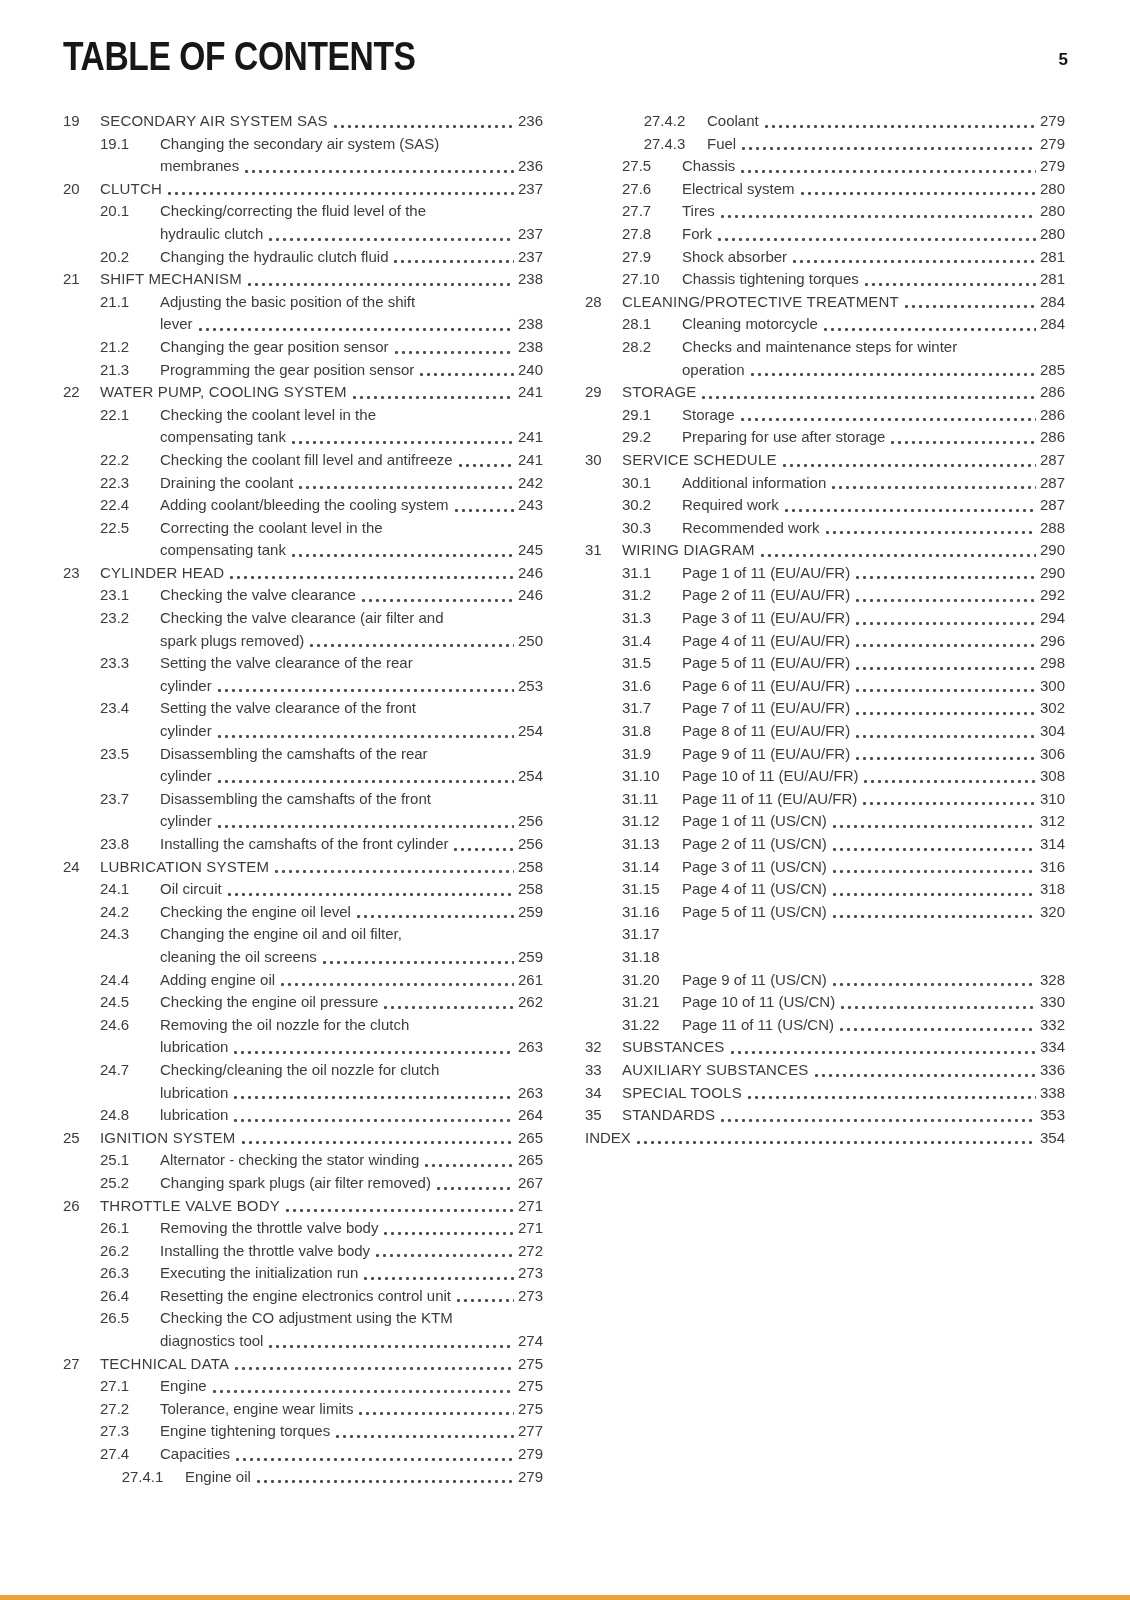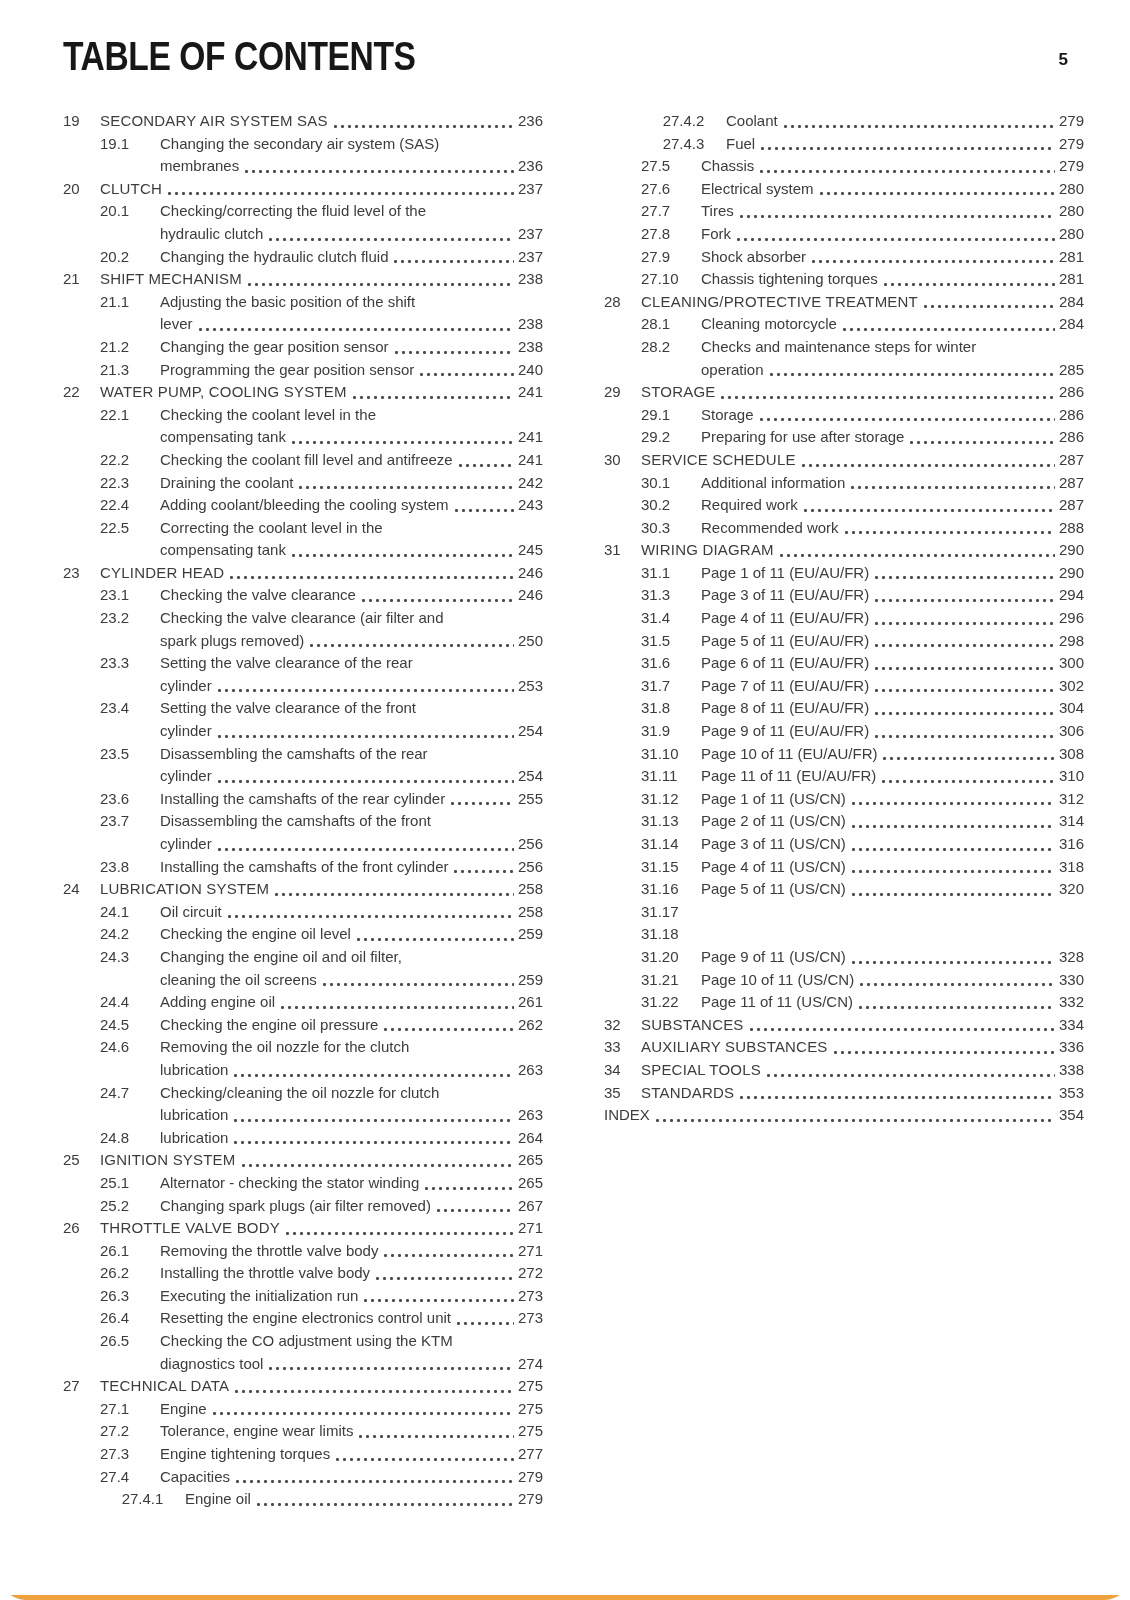--- a/index.html
+++ b/index.html
@@ -12,21 +12,21 @@
     font-size:40px; font-weight:bold; color:#171717;
     letter-spacing:-0.5px; transform:scaleX(0.84); transform-origin:left top;
     white-space:nowrap;
   }
   .folio {
     position:absolute; right:62px; top:50px;
     font-size:17px; font-weight:bold; color:#171717;
   }
   .toc {
     position:absolute; left:63px; top:110px; width:1002px;
-    display:flex; gap:61px;
+    display:flex; gap:42px;
     font-size:15px; line-height:22.6px;
   }
   .col { width:480px; flex:0 0 480px; }
   .entry { display:flex; }
   .num { flex:0 0 auto; }
   .level-chapter > .num { width:37px; }
   .level-section > .num { width:60px; margin-left:37px; }
   .level-subsection > .num { width:85px; margin-left:37px;text-align:center; }
   .level-chapter .txt { letter-spacing:0.2px; }
   .body { flex:1 1 auto; min-width:0; }
@@ -40,21 +40,21 @@
     background-size:7px 5px; background-repeat:repeat-x; background-position:left bottom;
   }
   .pagenum { flex:0 0 auto; }
   .footer-rule {
     position:absolute; left:0; right:0; bottom:0; height:5px; background:#efa13e;
   }
 </style>
 </head>
 <body>
 
-<div class="page" style="color: rgb(60, 60, 60); border-radius: 26px;">
+<div class="page" style="color: rgb(60, 60, 60);">
   <h1 class="doc-title" style="color: rgb(23, 23, 23);">TABLE OF CONTENTS</h1>
   <div class="folio" style="color: rgb(23, 23, 23);">5</div>
   <div class="toc" id="toc">
       <div class="col">
         <div class="entry level-chapter">
           <span class="num">19</span>
           <span class="body">
             <span class="line last">
               <span class="txt">SECONDARY AIR SYSTEM SAS</span>
               <span class="leader"></span>
@@ -265,30 +265,20 @@
           <span class="body">
             <span class="line"><span class="txt">Disassembling the camshafts of the rear</span></span>
             <span class="line last">
               <span class="txt">cylinder</span>
               <span class="leader"></span>
               <span class="pagenum">254</span>
             </span>
           </span>
         </div>
         <div class="entry level-section">
-          <span class="num">23.6</span>
-          <span class="body">
-            <span class="line last">
-              <span class="txt">Installing the camshafts of the rear cylinder</span>
-              <span class="leader"></span>
-              <span class="pagenum">255</span>
-            </span>
-          </span>
-        </div>
-        <div class="entry level-section">
           <span class="num">23.7</span>
           <span class="body">
             <span class="line"><span class="txt">Disassembling the camshafts of the front</span></span>
             <span class="line last">
               <span class="txt">cylinder</span>
               <span class="leader"></span>
               <span class="pagenum">256</span>
             </span>
           </span>
         </div>
@@ -739,20 +729,30 @@
             </span>
           </span>
         </div>
         <div class="entry level-section">
           <span class="num">31.1</span>
           <span class="body">
             <span class="line last">
               <span class="txt">Page 1 of 11 (EU/AU/FR)</span>
               <span class="leader"></span>
               <span class="pagenum">290</span>
+            </span>
+          </span>
+        </div>
+        <div class="entry level-section">
+          <span class="num">31.2</span>
+          <span class="body">
+            <span class="line last">
+              <span class="txt">Page 2 of 11 (EU/AU/FR)</span>
+              <span class="leader"></span>
+              <span class="pagenum">292</span>
             </span>
           </span>
         </div>
         <div class="entry level-section">
           <span class="num">31.3</span>
           <span class="body">
             <span class="line last">
               <span class="txt">Page 3 of 11 (EU/AU/FR)</span>
               <span class="leader"></span>
               <span class="pagenum">294</span>

